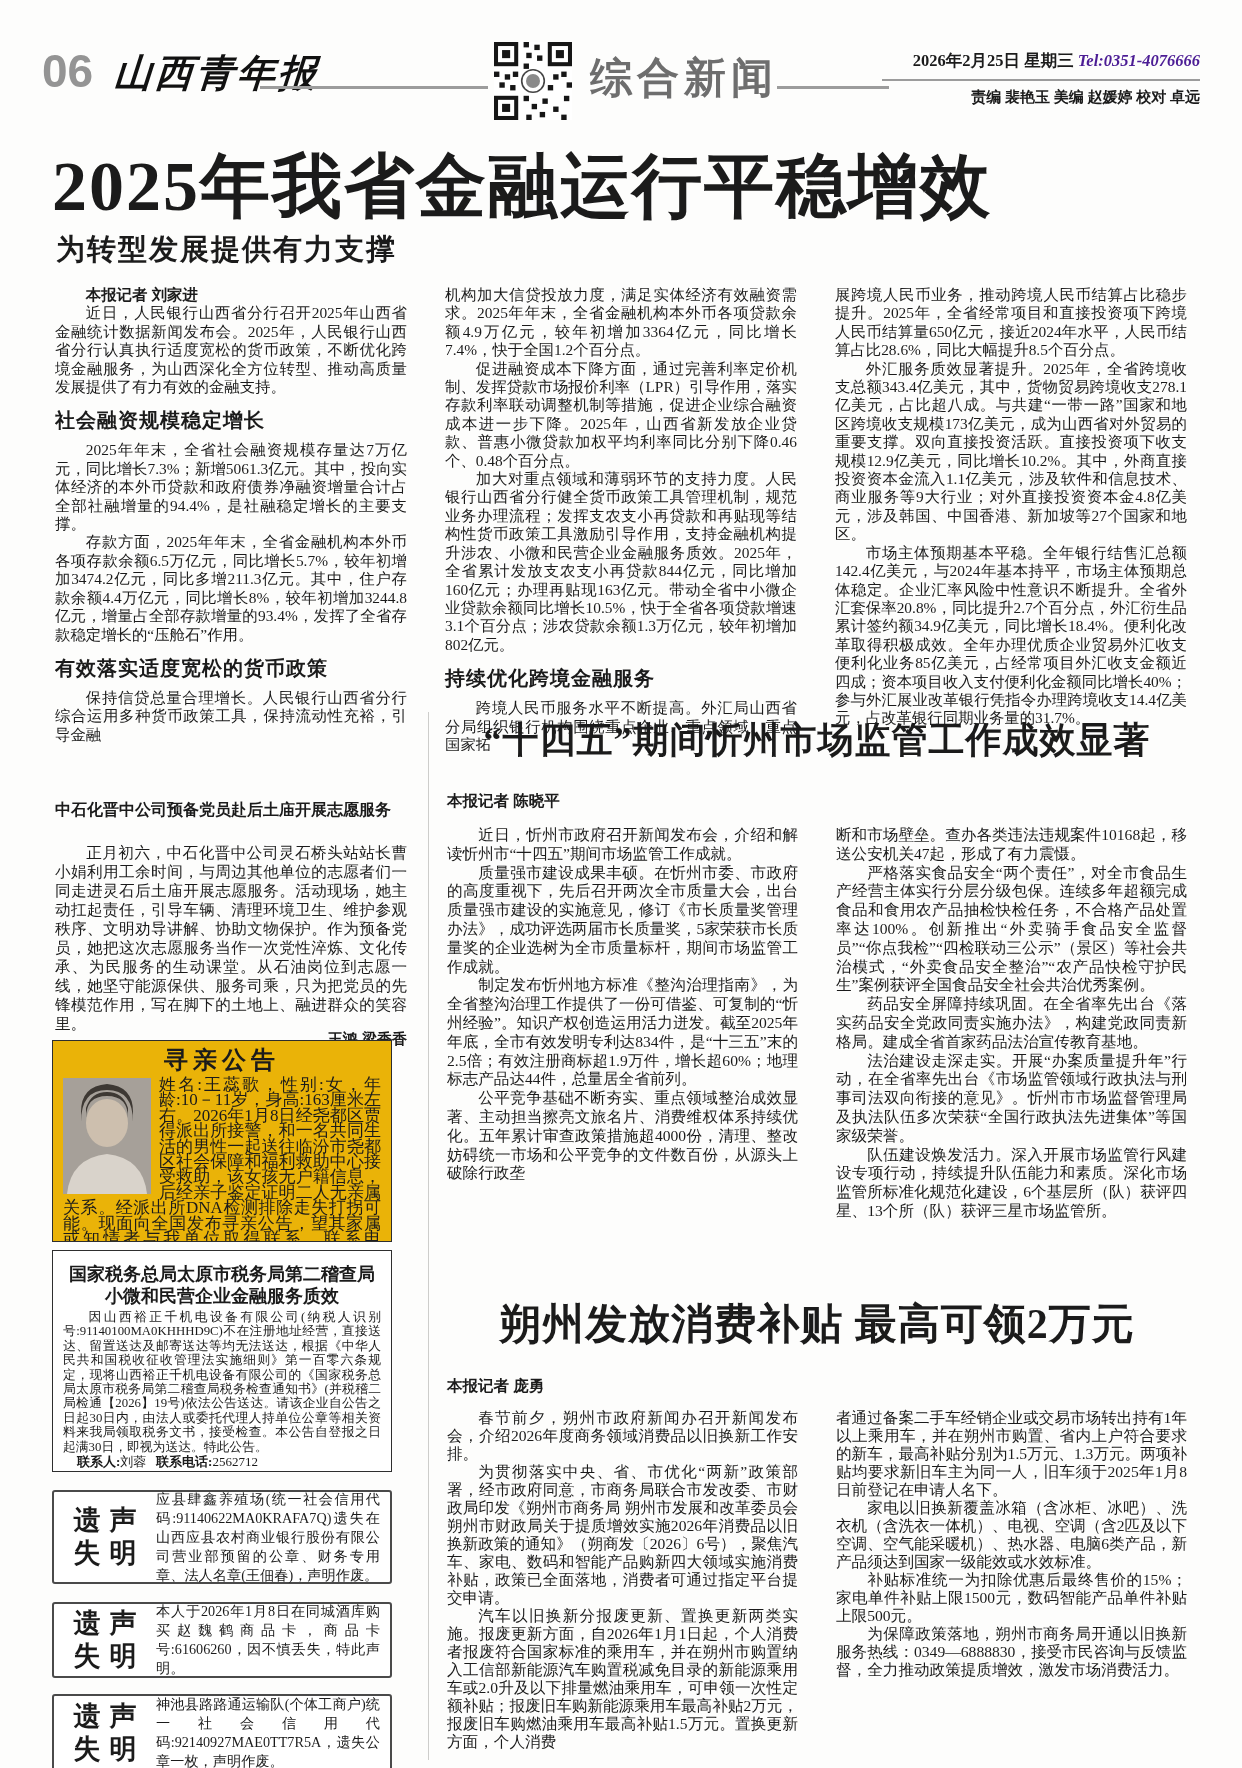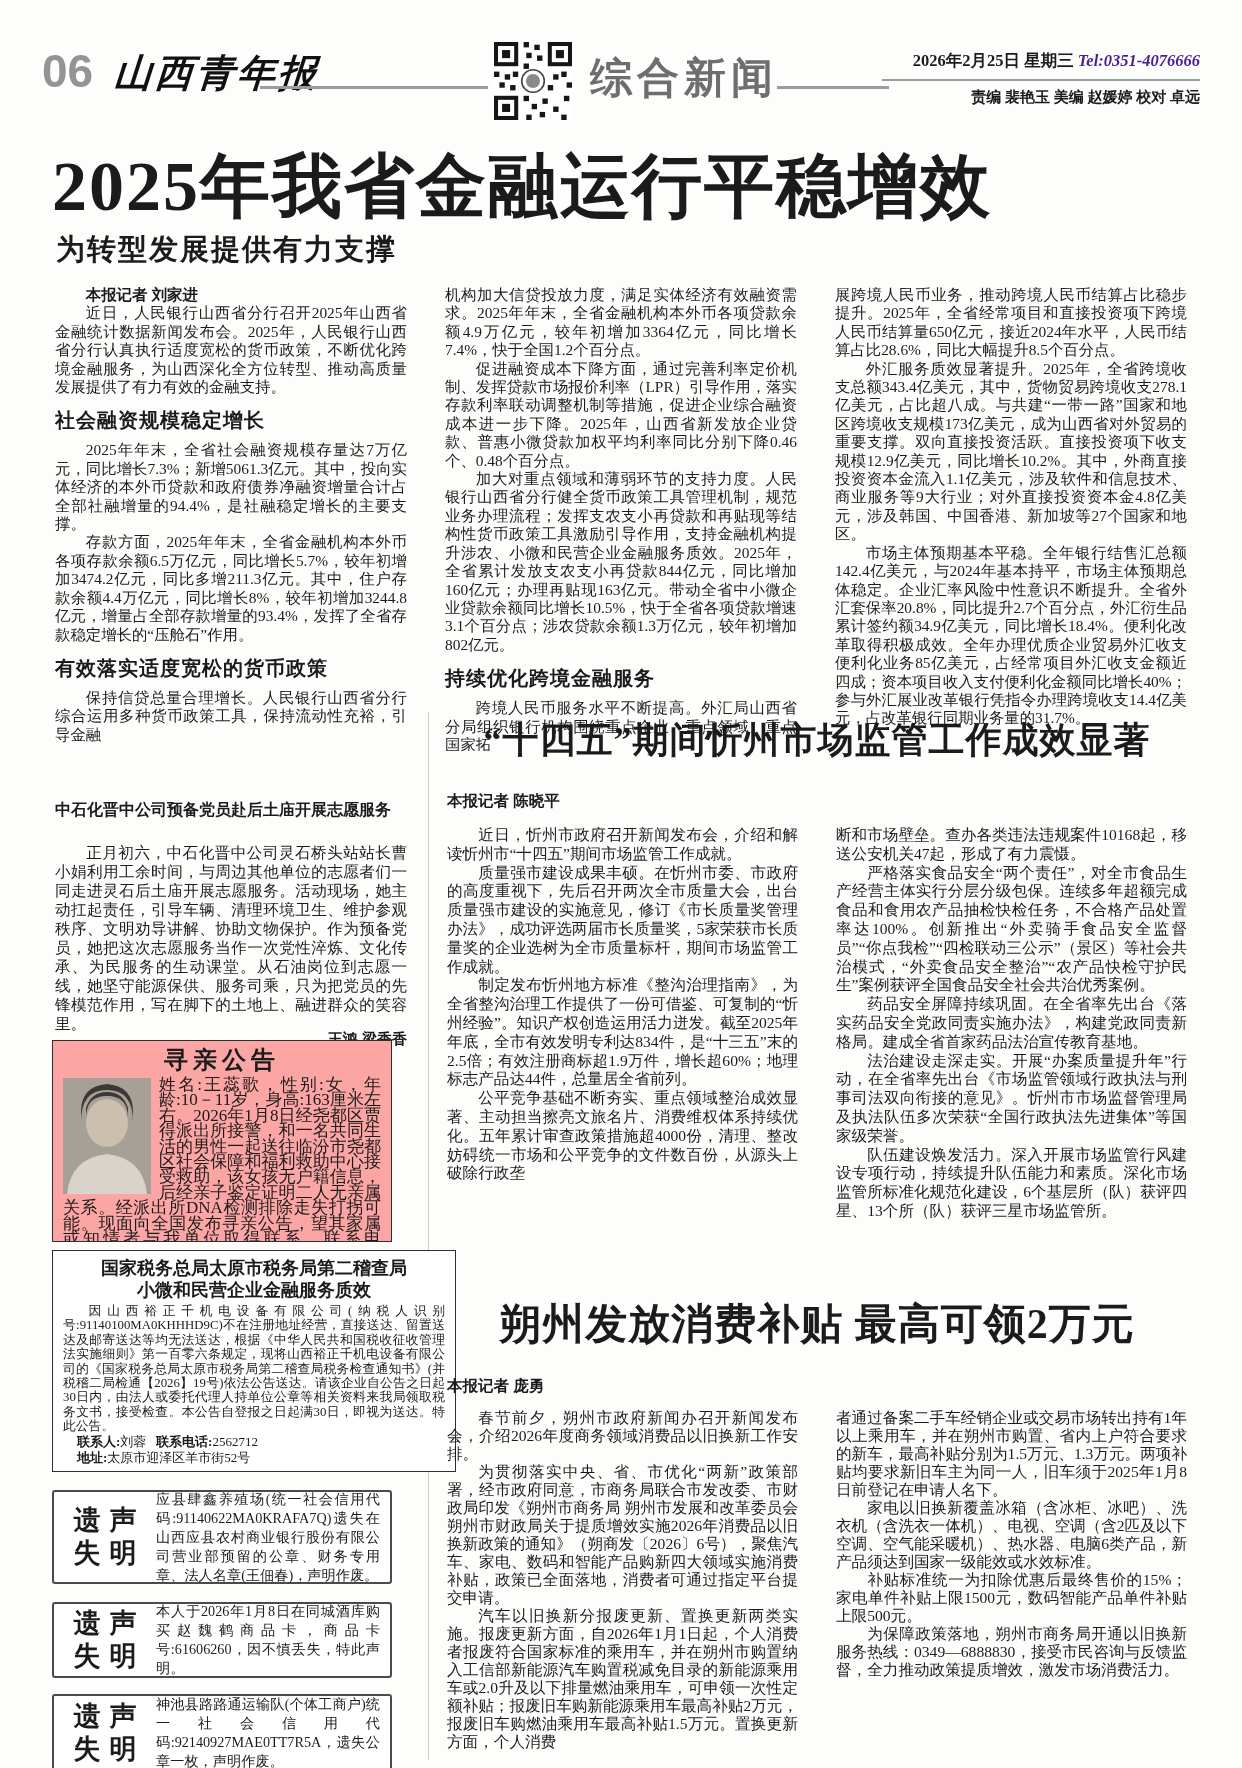--- a/index.html
+++ b/index.html
@@ -38,28 +38,28 @@
   .vrule{position:absolute;left:428px;top:712px;width:1px;height:1048px;background:#cdcdcb;}
   
   .volunteer{position:absolute;left:55px;top:800px;width:352px;}
   .volunteer .vtitle{font-family:"Liberation Sans","DejaVu Sans",sans-serif;font-weight:800;
                      font-size:16px;white-space:nowrap;letter-spacing:0;}
   .volunteer .vbody{margin-top:22px;font-size:15.6px;line-height:19px;text-align:justify;text-indent:2em;}
   .volunteer .vauthors{text-align:right;font-weight:700;font-size:15px;margin-top:-19px;
                        font-family:"Liberation Sans","DejaVu Sans",sans-serif;}
   
   .missing{position:absolute;left:52px;top:1040px;width:340px;height:202px;border:1px solid #2e2e2e;
-           padding:6px 10px;box-sizing:border-box;overflow:hidden;background:#fca5a5;}
+           padding:6px 10px;box-sizing:border-box;overflow:hidden;background:#eab308;}
   .missing .mtitle{text-align:center;font-size:24px;font-weight:800;letter-spacing:5px;line-height:27px;}
   .missing .photo{float:left;width:88px;height:116px;margin:4px 8px 2px 0;}
   .missing .mbody{font-size:17px;line-height:15.4px;text-align:justify;margin-top:3px;}
   .missing .msign{text-align:right;font-weight:700;font-size:13.5px;line-height:17px;margin-top:10px;}
   
-  .tax{position:absolute;left:52px;top:1250px;width:404px;height:222px;border:1px solid #2e2e2e;
-       padding:6px 10px;box-sizing:border-box;overflow:hidden;background:#fff;}
+  .tax{position:absolute;left:52px;top:1250px;width:340px;height:222px;border:1px solid #2e2e2e;
+       padding:12px 10px;box-sizing:border-box;overflow:hidden;background:#fff;}
   .tax .ttitle{text-align:center;font-size:18px;font-weight:800;line-height:22px;}
   .tax .tbody{font-size:12.8px;line-height:14.4px;text-align:justify;text-indent:2em;margin-top:3px;}
   .tax .tline{font-size:13px;line-height:16px;margin-left:14px;font-family:Liberation Serif, serif;}
   .tax .tline b{font-weight:800;}
   
   .loss{position:absolute;left:52px;width:340px;border:2px solid #4a4a4a;border-radius:3px;
         box-sizing:border-box;display:flex;align-items:center;gap:10px;padding:6px 10px;background:#fff;}
   .loss .llabel{width:82px;flex:none;text-align:center;font-weight:800;font-size:27px;line-height:33px;
                 letter-spacing:9px;padding-left:9px;box-sizing:border-box;}
   .loss .ltext{flex:1;font-size:14.2px;line-height:19px;text-align:justify;}

